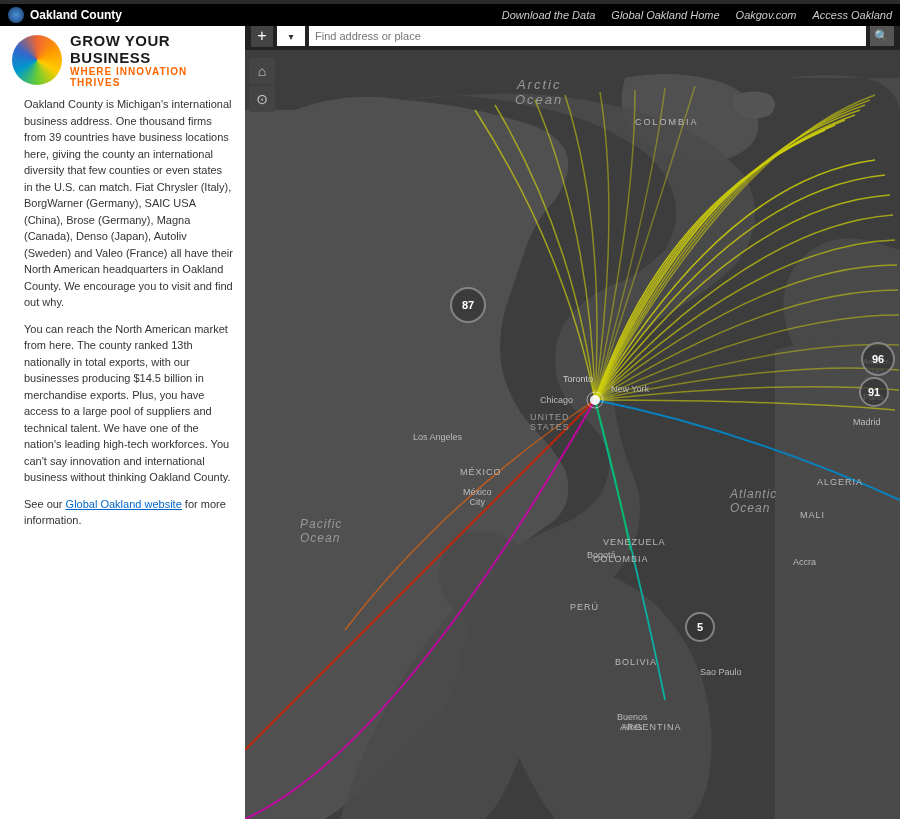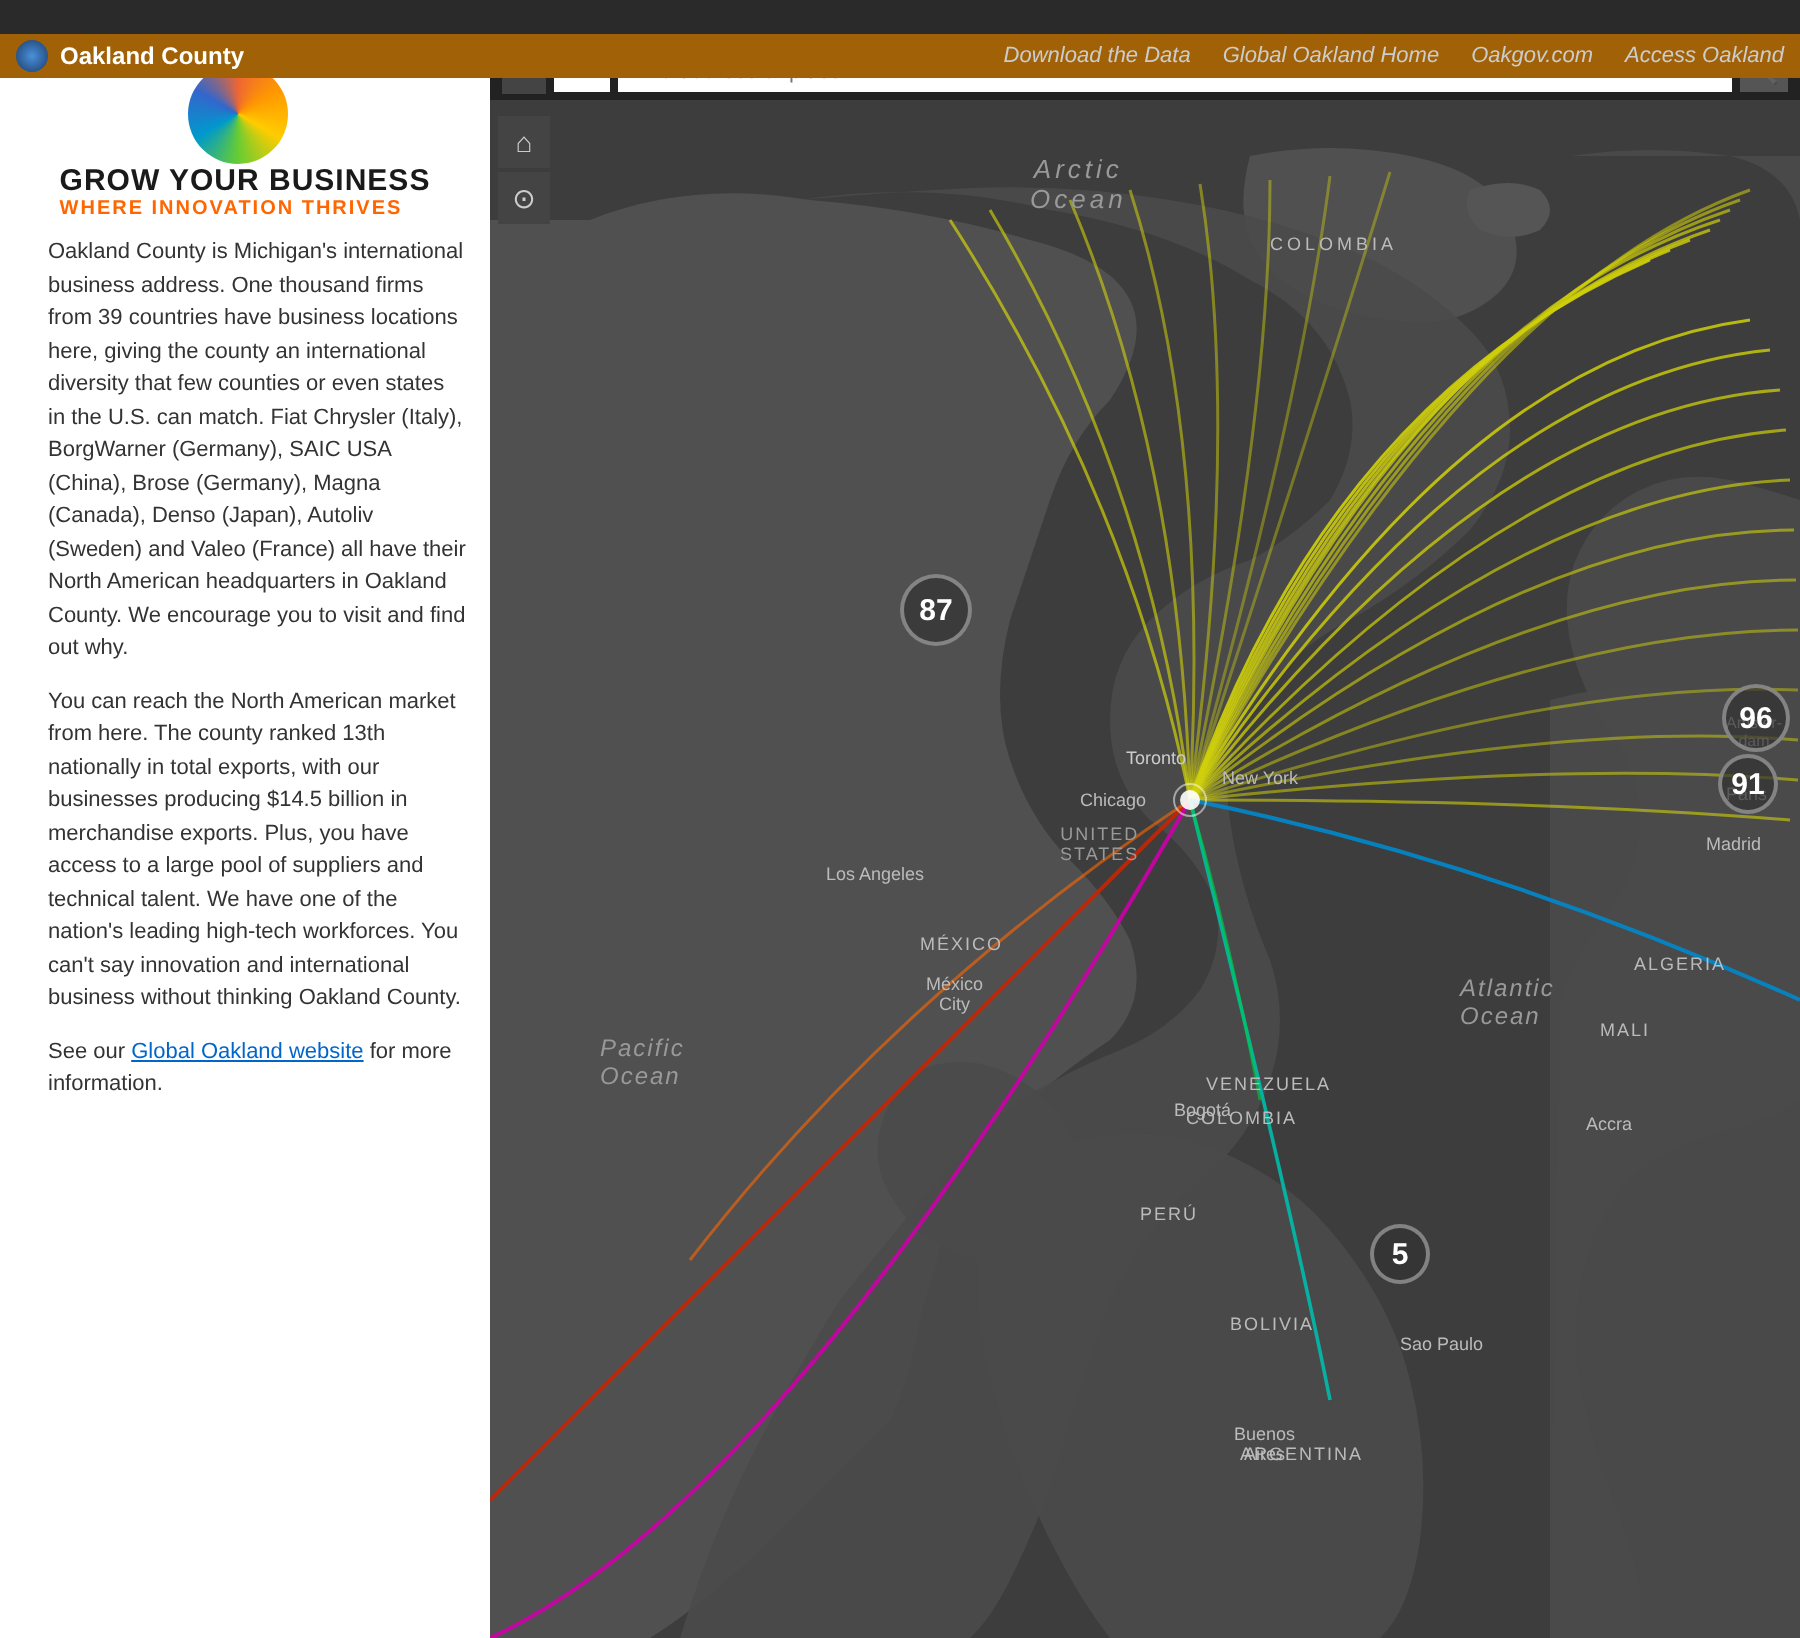--- a/index.html
+++ b/index.html
@@ -1,39 +1,39 @@
 <!DOCTYPE html>
 <html><head>
   <meta charset="utf-8">
   <style>
     * { margin: 0; padding: 0; box-sizing: border-box; }
     body { width: 900px; height: 819px; overflow: hidden; font-family: Arial, sans-serif; background: #2a2a2a; }
 
     
     #top-nav {
-      position: absolute; top: 17px; left: 0; width: 900px; height: 22px;
-      background: #a16207; display: flex; align-items: center;
+      position: absolute; top: 4px; left: 0; width: 900px; height: 22px;
+      background: #000000; display: flex; align-items: center;
       padding: 0 8px; z-index: 100;
     }
     #nav-logo-icon {
       width: 16px; height: 16px; border-radius: 50%;
       background: radial-gradient(circle, #4a90d9, #1a3a6a);
       margin-right: 6px; flex-shrink: 0;
     }
     #nav-title { color: #fff; font-size: 12px; font-weight: bold; margin-right: auto; }
     #nav-links { display: flex; gap: 16px; font-style: italic; }
     .nav-link { color: #ccc; font-size: 11px; cursor: pointer; }
 
     
     #left-panel {
       position: absolute; top: 22px; left: 0; width: 245px; height: 797px;
       background: #fff; z-index: 50; overflow-y: auto; padding: 10px 12px;
     }
 
-    #logo-area { display: flex; align-items: center; margin-bottom: 8px; flex-direction: column; }
+    #logo-area { display: flex; align-items: center; margin-bottom: 8px; }
     #logo-globe {
       width: 50px; height: 50px; margin-right: 8px; flex-shrink: 0;
       background: conic-gradient(#e63, #f90, #fc0, #6c3, #09c, #36c, #e63);
       border-radius: 50%; position: relative;
     }
     #logo-text-area { display: flex; flex-direction: column; }
     #logo-grow { font-size: 15px; font-weight: 900; color: #1a1a1a; letter-spacing: 0.5px; }
     #logo-where { font-size: 10px; font-weight: 700; color: #ff6600; letter-spacing: 1px; }
 
     #panel-text { font-size: 11px; color: #333; line-height: 1.5; margin-left: 12px; }
@@ -80,21 +80,21 @@
     }
 
     
     #map-svg {
       position: absolute; top: 28px; left: 0; width: 655px; height: 769px;
     }
 
     
     .cluster-bubble {
       position: absolute; border-radius: 50%; border: 2px solid rgba(150,150,150,0.8);
-      background: rgba(50,50,50,0.7); color: #fff; font-size: 15px;
+      background: rgba(50,50,50,0.7); color: #fff; font-size: 11px;
       display: flex; align-items: center; justify-content: center;
       font-weight: bold; z-index: 70;
     }
 
     
     .map-label {
       position: absolute; color: #bbb; font-size: 9px; pointer-events: none; z-index: 55;
       text-align: center;
     }
     .map-label-lg {

